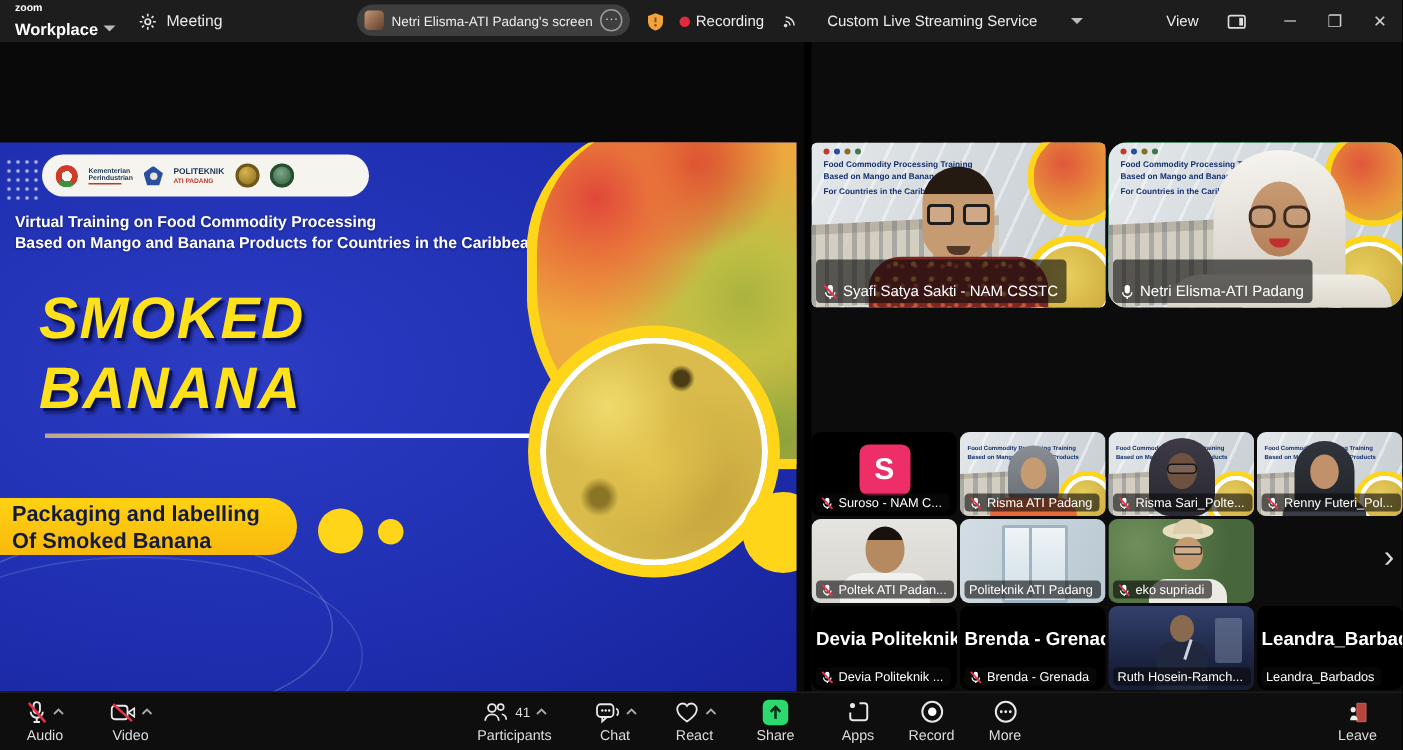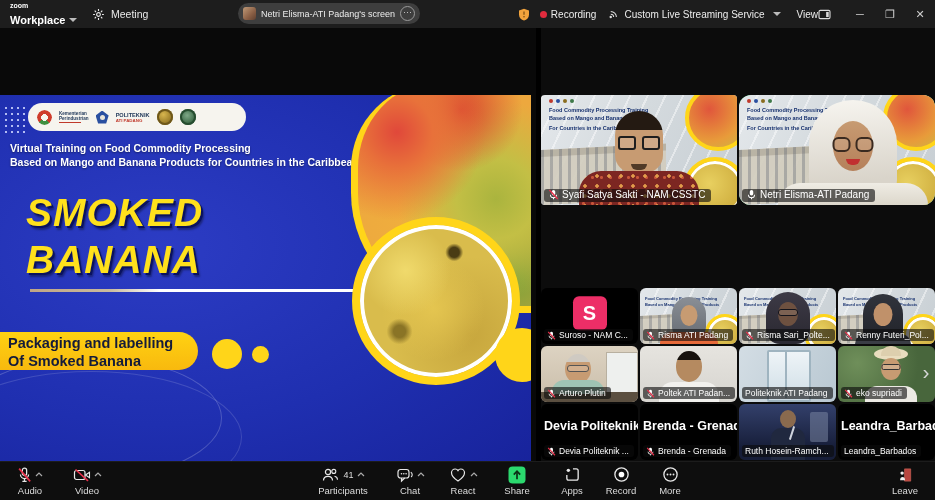--- a/index.html
+++ b/index.html
@@ -13,22 +13,22 @@
   .zlogo .z2{font-size:11px;font-weight:bold;line-height:11px;display:inline-block;}
   .caret-down{display:inline-block;width:0;height:0;border-left:4px solid transparent;border-right:4px solid transparent;border-top:4px solid #bbb;vertical-align:middle;margin-left:4px;}
   .meeting{position:absolute;left:92px;top:0;height:28px;display:flex;align-items:center;gap:6px;color:#e9e9e9;font-size:10.5px;cursor:pointer;}
   .screen-tab{position:absolute;left:238px;top:3px;height:21px;background:#3e3e3e;border-radius:11px;display:flex;align-items:center;gap:5px;padding:0 5px 0 5px;cursor:pointer;}
   .tab-avatar{width:13px;height:13px;border-radius:3px;background:linear-gradient(135deg,#c09a78 0%,#8a5f45 60%,#5f4030 100%);}
   .tab-label{font-size:9px;color:#ececec;white-space:nowrap;}
   .tab-ellipsis{width:13px;height:13px;border:1px solid #9a9a9a;border-radius:50%;color:#cfcfcf;font-size:9px;line-height:10px;text-align:center;}
   .tb-right{position:absolute;right:0;top:0;height:28px;display:flex;align-items:center;}
   .rec{display:flex;align-items:center;gap:4px;color:#ececec;font-size:10px;margin-right:12px;}
   .rec-dot{width:7px;height:7px;border-radius:50%;background:#e02b3d;}
-  .stream{display:flex;align-items:center;gap:4px;color:#ececec;font-size:10px;margin-right:16px;cursor:pointer;}
-  .view{display:flex;align-items:center;gap:0;color:#ececec;font-size:10px;margin-right:14px;cursor:pointer;}
+  .stream{display:flex;align-items:center;gap:18px;color:#ececec;font-size:10px;margin-right:16px;cursor:pointer;}
+  .view{display:flex;align-items:center;gap:19px;color:#ececec;font-size:10px;margin-right:14px;cursor:pointer;margin-left:40px;}
   .winbtn{width:30px;height:28px;display:flex;align-items:center;justify-content:center;color:#cfcfcf;font-size:11px;cursor:pointer;}
 
   
   .stage{position:absolute;left:0;top:28px;width:536px;height:433px;background:#090909;}
   .slide{position:absolute;left:0;top:67px;width:531px;height:380px;overflow:hidden;background:radial-gradient(ellipse at 30% 40%,#2c3cc4 0%,#1f2fb0 55%,#17229a 100%);}
   .dots{position:absolute;left:3px;top:10px;width:25px;height:30px;background-image:radial-gradient(#cdd5ff 1px,transparent 1.4px);background-size:6px 6px;opacity:.85;}
   .logo-pill{position:absolute;left:28px;top:8px;width:218px;height:28px;background:#f6f4ee;border-radius:14px;display:flex;align-items:center;gap:7px;padding:0 9px;box-sizing:border-box;}
   .gear{width:15px;height:15px;border-radius:50%;background:conic-gradient(#cf3b2b 0 140deg,#3f8f3f 140deg 230deg,#cf3b2b 230deg 360deg);-webkit-mask:radial-gradient(circle,transparent 0 3.5px,#000 3.5px);mask:radial-gradient(circle,transparent 0 3.5px,#000 3.5px);}
   .kemen-txt{font-size:4.6px;font-weight:bold;color:#1d3557;line-height:5.2px;white-space:nowrap;}
   .kemen-sub{width:22px;height:1.5px;background:#c0392b;margin-top:1px;}
@@ -76,21 +76,21 @@
   .vbg-logos{position:absolute;left:8px;top:4px;display:flex;gap:3px;}
   .vbg-logos i{width:4px;height:4px;border-radius:50%;display:block;}
   .vbg-text{position:absolute;left:8px;top:12px;font-size:5.5px;font-weight:bold;color:#16306e;line-height:7.5px;white-space:nowrap;z-index:2;}
   .vbg-text.tiny{font-size:4px;line-height:5.5px;top:8px;left:5px;}
   .vbg-build{position:absolute;left:0;bottom:0;width:64%;height:50%;opacity:.9;transform:skewY(-3deg);transform-origin:left bottom;
     background:linear-gradient(180deg,#b5ae9e 0 12%,#d2ccbd 12% 100%),#d2ccbd;}
   .vbg-build:after{content:"";position:absolute;inset:0;background:repeating-linear-gradient(90deg,rgba(80,85,100,.35) 0 3px,rgba(0,0,0,0) 3px 9px);}
   .vbg-fruit-top{position:absolute;right:-14px;top:-10px;width:58px;height:58px;border-radius:50%;border:4px solid #ffd519;background:radial-gradient(circle at 35% 35%,#e0563c,#e89b3a 60%,#c9bb45);z-index:1;}
   .vbg-fruit-bot{position:absolute;right:-10px;bottom:-16px;width:56px;height:56px;border-radius:50%;border:4px solid #ffd519;box-shadow:inset 0 0 0 3px #fff;background:radial-gradient(circle at 40% 40%,#e8d060,#cfae3f 70%);z-index:1;}
   .chip{position:absolute;left:3px;bottom:3px;display:flex;align-items:center;gap:3px;background:rgba(12,12,12,.62);border-radius:3px;padding:1px 5px 1px 3px;color:#fff;font-size:8.5px;max-width:92%;white-space:nowrap;overflow:hidden;z-index:5;}
-  .chip.bigc{font-size:10px;padding:0 6px 2px 4px;}
+  .chip.bigc{font-size:10px;padding:16px 6px 2px 4px;}
   .chip .mic{width:9px;height:9px;flex:0 0 auto;display:block;}
   .chip.bigc .mic{width:11px;height:11px;}
   .big-name{position:absolute;left:3px;top:15px;color:#fff;font-weight:bold;font-size:12.5px;white-space:nowrap;overflow:hidden;max-width:97%;z-index:4;}
   .avatar-sq{position:absolute;left:50%;top:50%;transform:translate(-50%,-58%);width:34px;height:34px;border-radius:6px;background:#ed2e67;color:#fff;font-size:20px;font-weight:bold;display:flex;align-items:center;justify-content:center;}
   .next-chev{position:absolute;right:1px;top:330px;width:16px;height:30px;color:#d8d8d8;font-size:21px;line-height:28px;text-align:center;cursor:pointer;z-index:9;}
   .person{position:absolute;inset:0;z-index:3;}
 
   
   .toolbar{position:absolute;left:0;bottom:0;width:935px;height:39px;background:#0e0e0e;border-top:1px solid #1c1c1c;box-sizing:border-box;}
   .tbtn{position:absolute;top:3px;display:flex;flex-direction:column;align-items:center;cursor:pointer;}
@@ -350,39 +350,20 @@
                 <path d="M6 9.6v1.6" stroke="#fff" stroke-width="1.1"></path>
                 <path d="M1.6 1.2 10.6 11" stroke="#e8314b" stroke-width="1.6"></path>
               </svg></span>
             <span>Renny Futeri_Pol...</span>
           </div>
       </div>
     </div>
 
     <div class="row" style="top:318px">
       <div class="tile small">
-        <div style="position:absolute;inset:0;background:linear-gradient(#ddd3c2,#c9bda9);"></div>
-        <div style="position:absolute;right:0;top:6px;width:30px;height:40px;background:#eef0ee;border:1px solid #b8b0a0;"></div>
-        <div style="position:absolute;left:0;bottom:0;width:100%;height:10px;background:#5b4f40;"></div>
-        <div class="person">
-          <div style="position:absolute;left:38%;top:8px;transform:translateX(-50%);width:26px;height:30px;border-radius:13px/15px;background:linear-gradient(#cfcac2 0 28%,#c79b72 28%);"></div>
-          <div style="position:absolute;left:38%;top:19px;transform:translateX(-50%);width:20px;height:5px;border:1.3px solid #555;border-radius:3px;background:rgba(255,255,255,.2);"></div>
-          <div style="position:absolute;left:38%;bottom:8px;transform:translateX(-50%);width:52px;height:14px;border-radius:12px 12px 0 0;background:#9fc4b4;"></div>
-        </div>
-        <div class="chip">
-            <span class="mic"><svg viewBox="0 0 12 12" width="100%" height="100%">
-                <rect x="4.1" y="1" width="3.8" height="6.2" rx="1.9" fill="#fff"></rect>
-                <path d="M2.7 6.3a3.3 3.3 0 0 0 6.6 0" fill="none" stroke="#fff" stroke-width="1.1"></path>
-                <path d="M6 9.6v1.6" stroke="#fff" stroke-width="1.1"></path>
-                <path d="M1.6 1.2 10.6 11" stroke="#e8314b" stroke-width="1.6"></path>
-              </svg></span>
-            <span>Arturo Plutin</span>
-          </div>
-      </div>
-      <div class="tile small">
         <div style="position:absolute;inset:0;background:linear-gradient(#e6e4df,#d6d4cf);"></div>
         <div class="person">
           <div style="position:absolute;left:50%;top:5px;transform:translateX(-50%);width:26px;height:31px;border-radius:13px/15px;background:linear-gradient(#17120e 0 30%,#b58a60 30%);"></div>
           <div style="position:absolute;left:50%;bottom:0;transform:translateX(-50%);width:60px;height:20px;border-radius:14px 14px 0 0;background:#f2f1ee;"></div>
         </div>
         <div class="chip">
             <span class="mic"><svg viewBox="0 0 12 12" width="100%" height="100%">
                 <rect x="4.1" y="1" width="3.8" height="6.2" rx="1.9" fill="#fff"></rect>
                 <path d="M2.7 6.3a3.3 3.3 0 0 0 6.6 0" fill="none" stroke="#fff" stroke-width="1.1"></path>
                 <path d="M6 9.6v1.6" stroke="#fff" stroke-width="1.1"></path>

